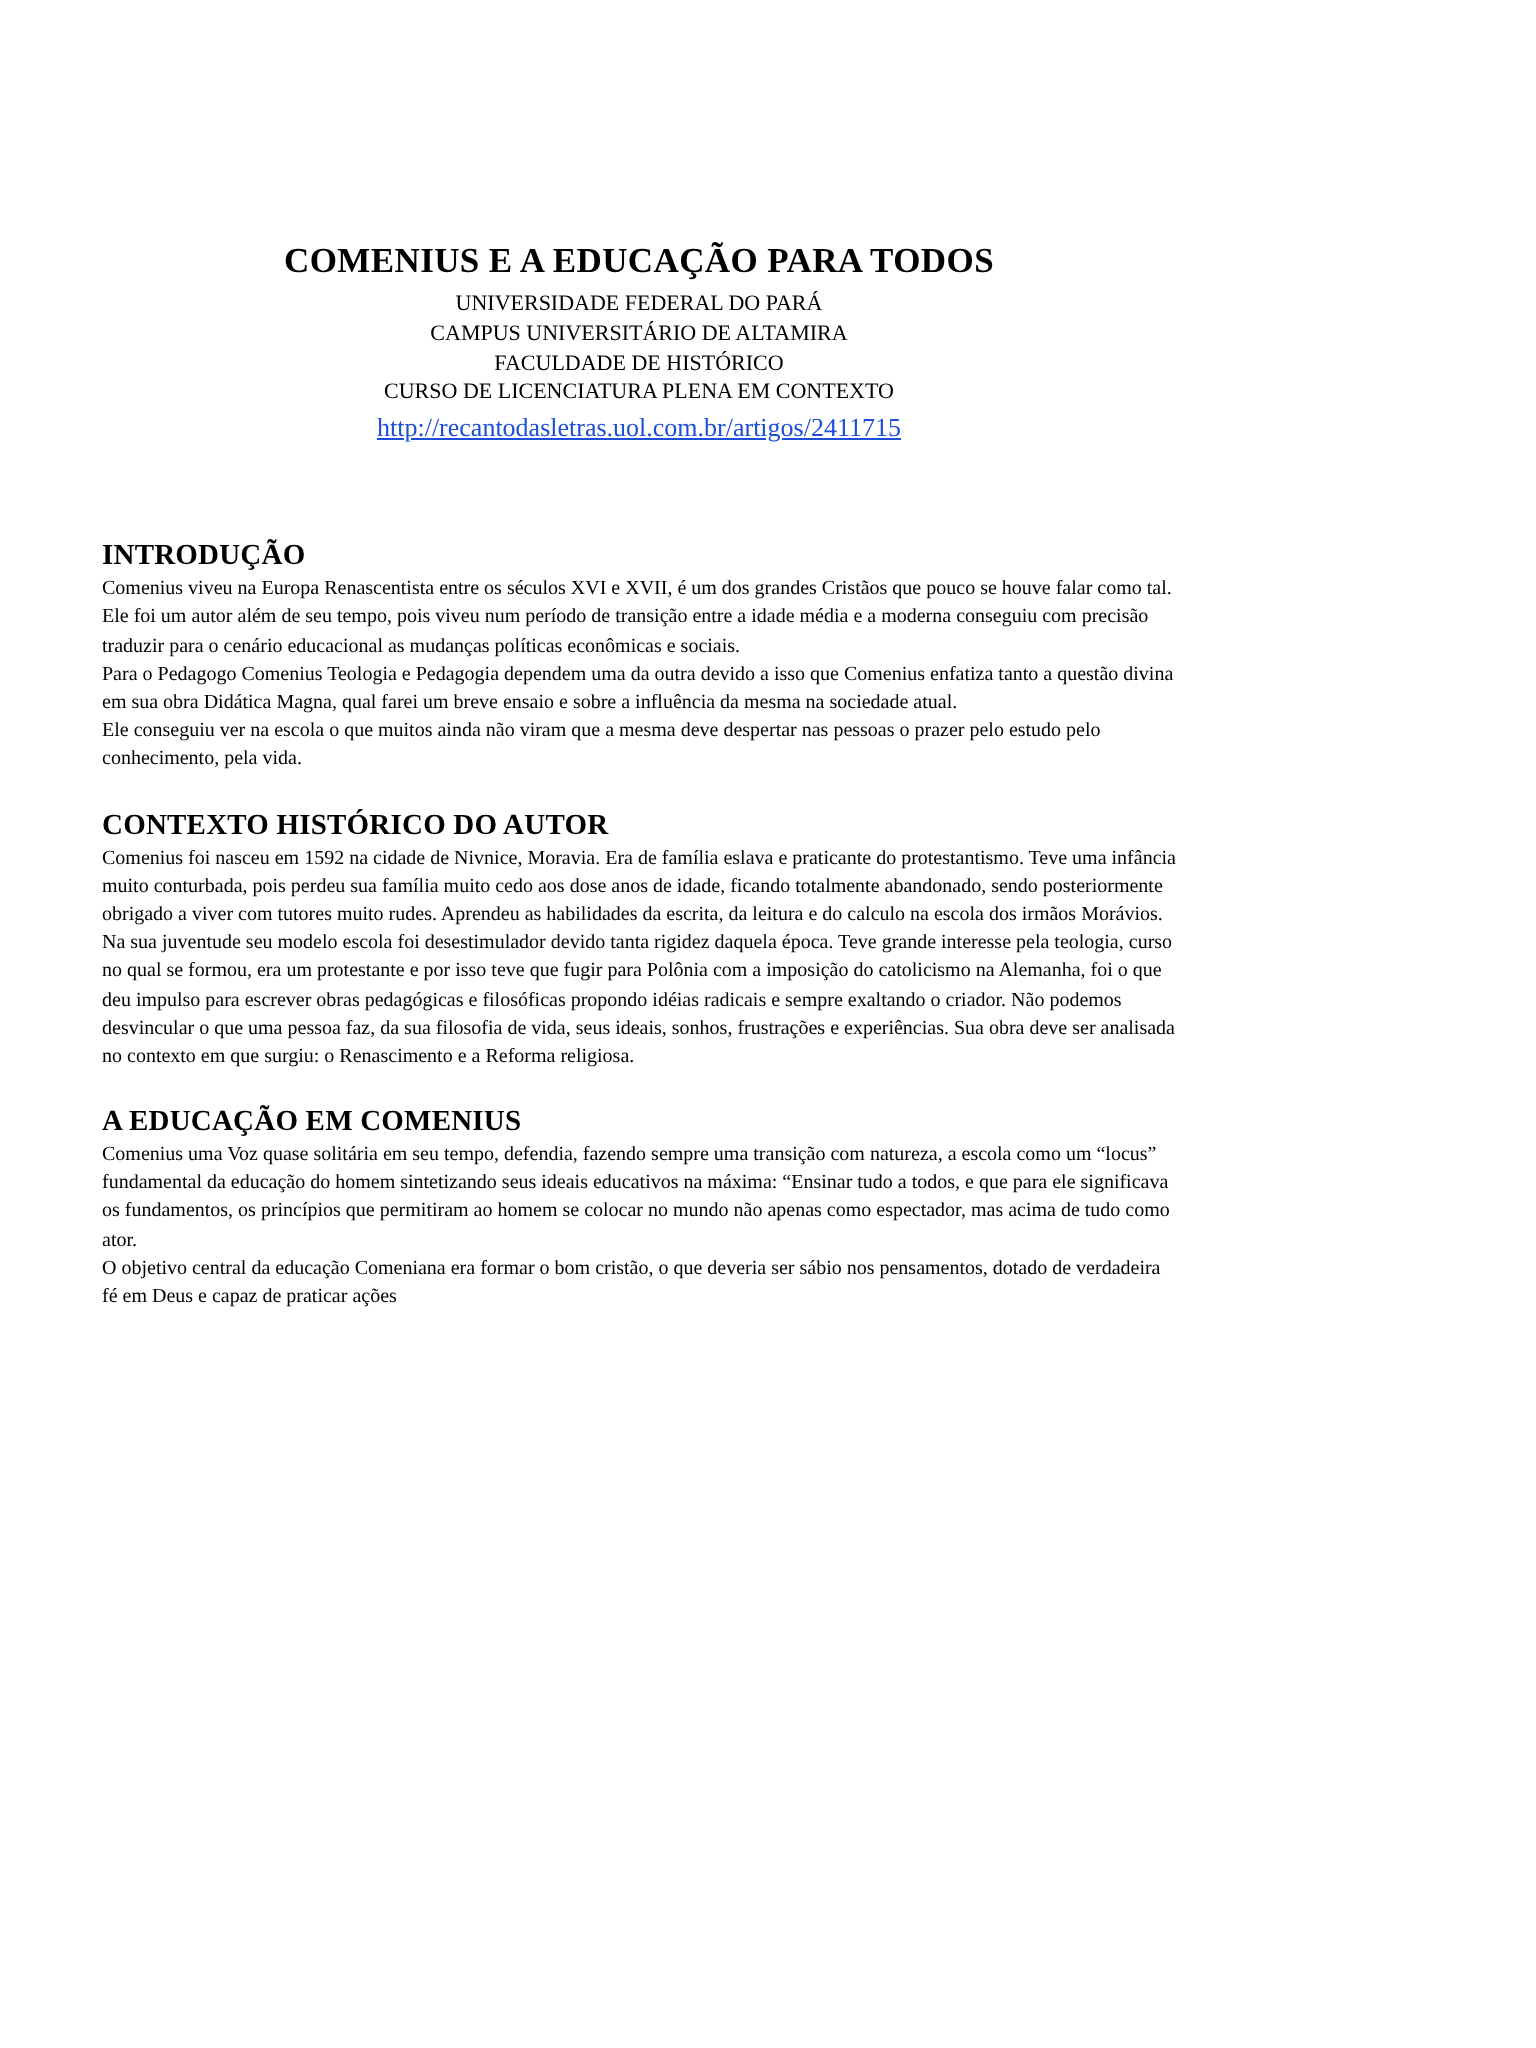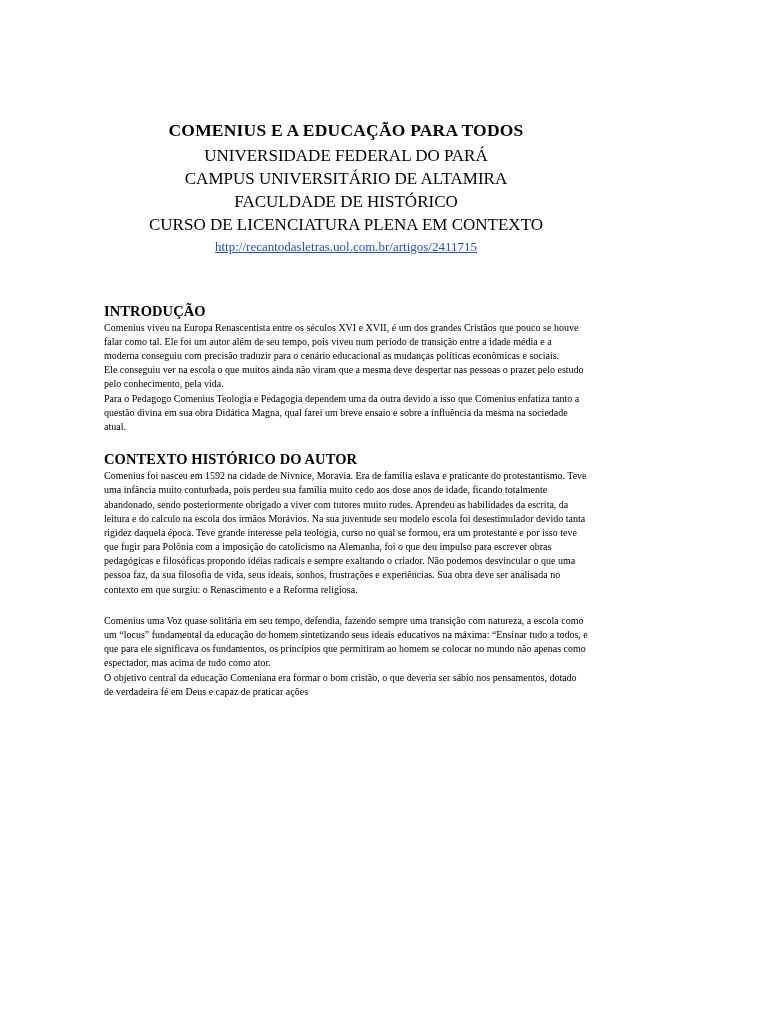--- a/index.html
+++ b/index.html
@@ -12,34 +12,34 @@
     height: 1024px;
     font-family: "Liberation Serif", serif;
     color: #000000;
     overflow: hidden;
   }
   .page {
     position: relative;
     width: 692px;
     height: 1024px;
     box-sizing: border-box;
-    padding: 120px 104px 0 104px;
+    padding: 120px 104px 0 51px;
   }
   .title-block {
     text-align: center;
   }
   .doc-title {
     font-size: 17.5px;
     font-weight: bold;
     letter-spacing: 0.2px;
     margin: 0 0 3px 0;
     line-height: 1.25;
   }
   .subtitle {
-    font-size: 17px;
+    font-size: 11px;
     line-height: 1.35;
     margin: 0;
   }
   .link-line {
     margin-top: 2px;
     font-size: 13px;
   }
   .link-line a,
   .doc-link {
     color: #1d4ed8;
@@ -89,28 +89,29 @@
       <a class="doc-link" href="#">http://recantodasletras.uol.com.br/artigos/2411715</a>
     </div>
   </div>
 
 
   <div class="body-content">
 
     <div class="section">
       <h2 class="section-heading">INTRODUÇÃO</h2>
       <p class="para">Comenius viveu na Europa Renascentista entre os séculos XVI e XVII, é um dos grandes Cristãos que pouco se houve falar como tal. Ele foi um autor além de seu tempo, pois viveu num período de transição entre a idade média e a moderna conseguiu com precisão traduzir para o cenário educacional as mudanças políticas econômicas e sociais.</p>
+      <p class="para">Para o Pedagogo Comenius Teologia e Pedagogia dependem uma da outra devido a isso que Comenius enfatiza tanto a questão divina em sua obra Didática Magna, qual farei um breve ensaio e sobre a influência da mesma na sociedade atual.</p>
       <p class="para">Ele conseguiu ver na escola o que muitos ainda não viram que a mesma deve despertar nas pessoas o prazer pelo estudo pelo conhecimento, pela vida.</p>
-      <p class="para">Para o Pedagogo Comenius Teologia e Pedagogia dependem uma da outra devido a isso que Comenius enfatiza tanto a questão divina em sua obra Didática Magna, qual farei um breve ensaio e sobre a influência da mesma na sociedade atual.</p>
     </div>
 
     <div class="section">
       <h2 class="section-heading">CONTEXTO HISTÓRICO DO AUTOR</h2>
       <p class="para">Comenius foi nasceu em 1592 na cidade de Nivnice, Moravia. Era de família eslava e praticante do protestantismo. Teve uma infância muito conturbada, pois perdeu sua família muito cedo aos dose anos de idade, ficando totalmente abandonado, sendo posteriormente obrigado a viver com tutores muito rudes. Aprendeu as habilidades da escrita, da leitura e do calculo na escola dos irmãos Morávios. Na sua juventude seu modelo escola foi desestimulador devido tanta rigidez daquela época. Teve grande interesse pela teologia, curso no qual se formou, era um protestante e por isso teve que fugir para Polônia com a imposição do catolicismo na Alemanha, foi o que deu impulso para escrever obras pedagógicas e filosóficas propondo idéias radicais e sempre exaltando o criador. Não podemos desvincular o que uma pessoa faz, da sua filosofia de vida, seus ideais, sonhos, frustrações e experiências. Sua obra deve ser analisada no contexto em que surgiu: o Renascimento e a Reforma religiosa.</p>
     </div>
 
     <div class="section">
+      <h2 class="section-heading">A EDUCAÇÃO EM COMENIUS</h2>
       <p class="para">Comenius uma Voz quase solitária em seu tempo, defendia, fazendo sempre uma transição com natureza, a escola como um “locus” fundamental da educação do homem sintetizando seus ideais educativos na máxima: “Ensinar tudo a todos, e que para ele significava os fundamentos, os princípios que permitiram ao homem se colocar no mundo não apenas como espectador, mas acima de tudo como ator.</p>
       <p class="para">O objetivo central da educação Comeniana era formar o bom cristão, o que deveria ser sábio nos pensamentos, dotado de verdadeira fé em Deus e capaz de praticar ações</p>
     </div>
 
   </div>
 </div>
 
 </body></html>

